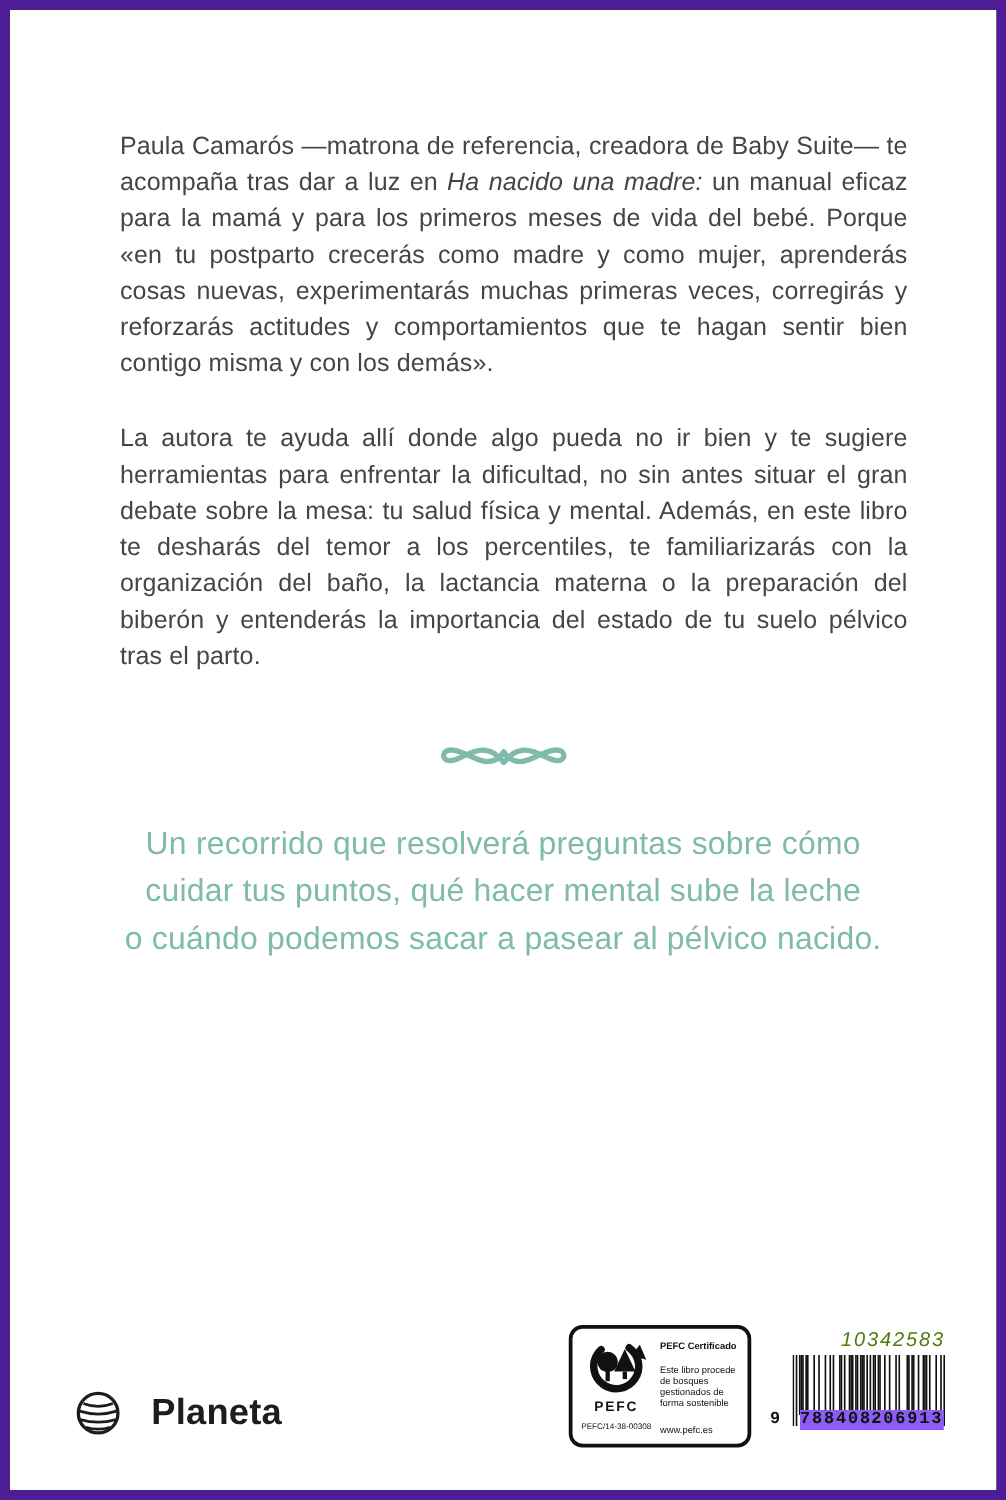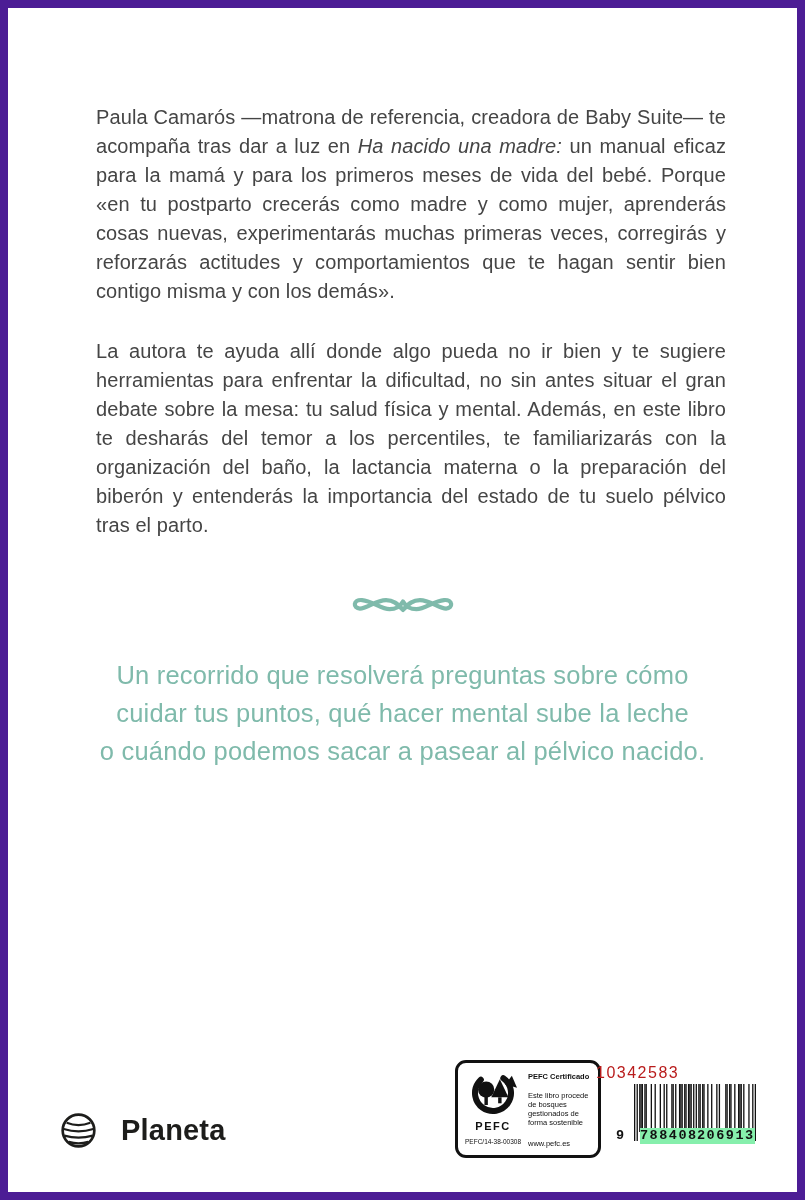--- a/index.html
+++ b/index.html
@@ -73,32 +73,33 @@
     font-size:7.5px;line-height:9px;color:#111;
   }
   .pefc-title{font-weight:700;margin-bottom:10px;}
   .pefc-desc{margin-bottom:12px;width:70px;}
   .pefc-url{font-weight:400;}
   
   .barcode{
     position:absolute;left:588px;top:1056px;width:162px;height:90px;
   }
   .barcode-top-number{
-    text-align:left;
-    font-size:16px;letter-spacing:1.5px;color:#b91c1c;
+    text-align:right;
+    font-size:16px;letter-spacing:1.5px;color:#4d7c0f;
     height:18px;line-height:18px;
     padding-right:2px;
+    font-style:italic;
   }
   .bars-wrap{position:relative;width:162px;height:64px;margin-top:2px;}
   .bars-wrap svg{position:absolute;left:38px;top:0;}
   .bc-digit{
     position:absolute;top:44px;
     font-family:"Liberation Mono", monospace;
     font-weight:700;font-size:13.5px;letter-spacing:1.5px;
-    color:#111;background:#86efac;line-height:16px;
+    color:#111;background:#8b5cf6;line-height:16px;
   }
   .bc-first{left:20px;background:transparent;}
   .bc-g1{left:44px;}
   .bc-g2{left:101px;}
 </style>
 </head>
 <body>
 
 <div class="page">
 

